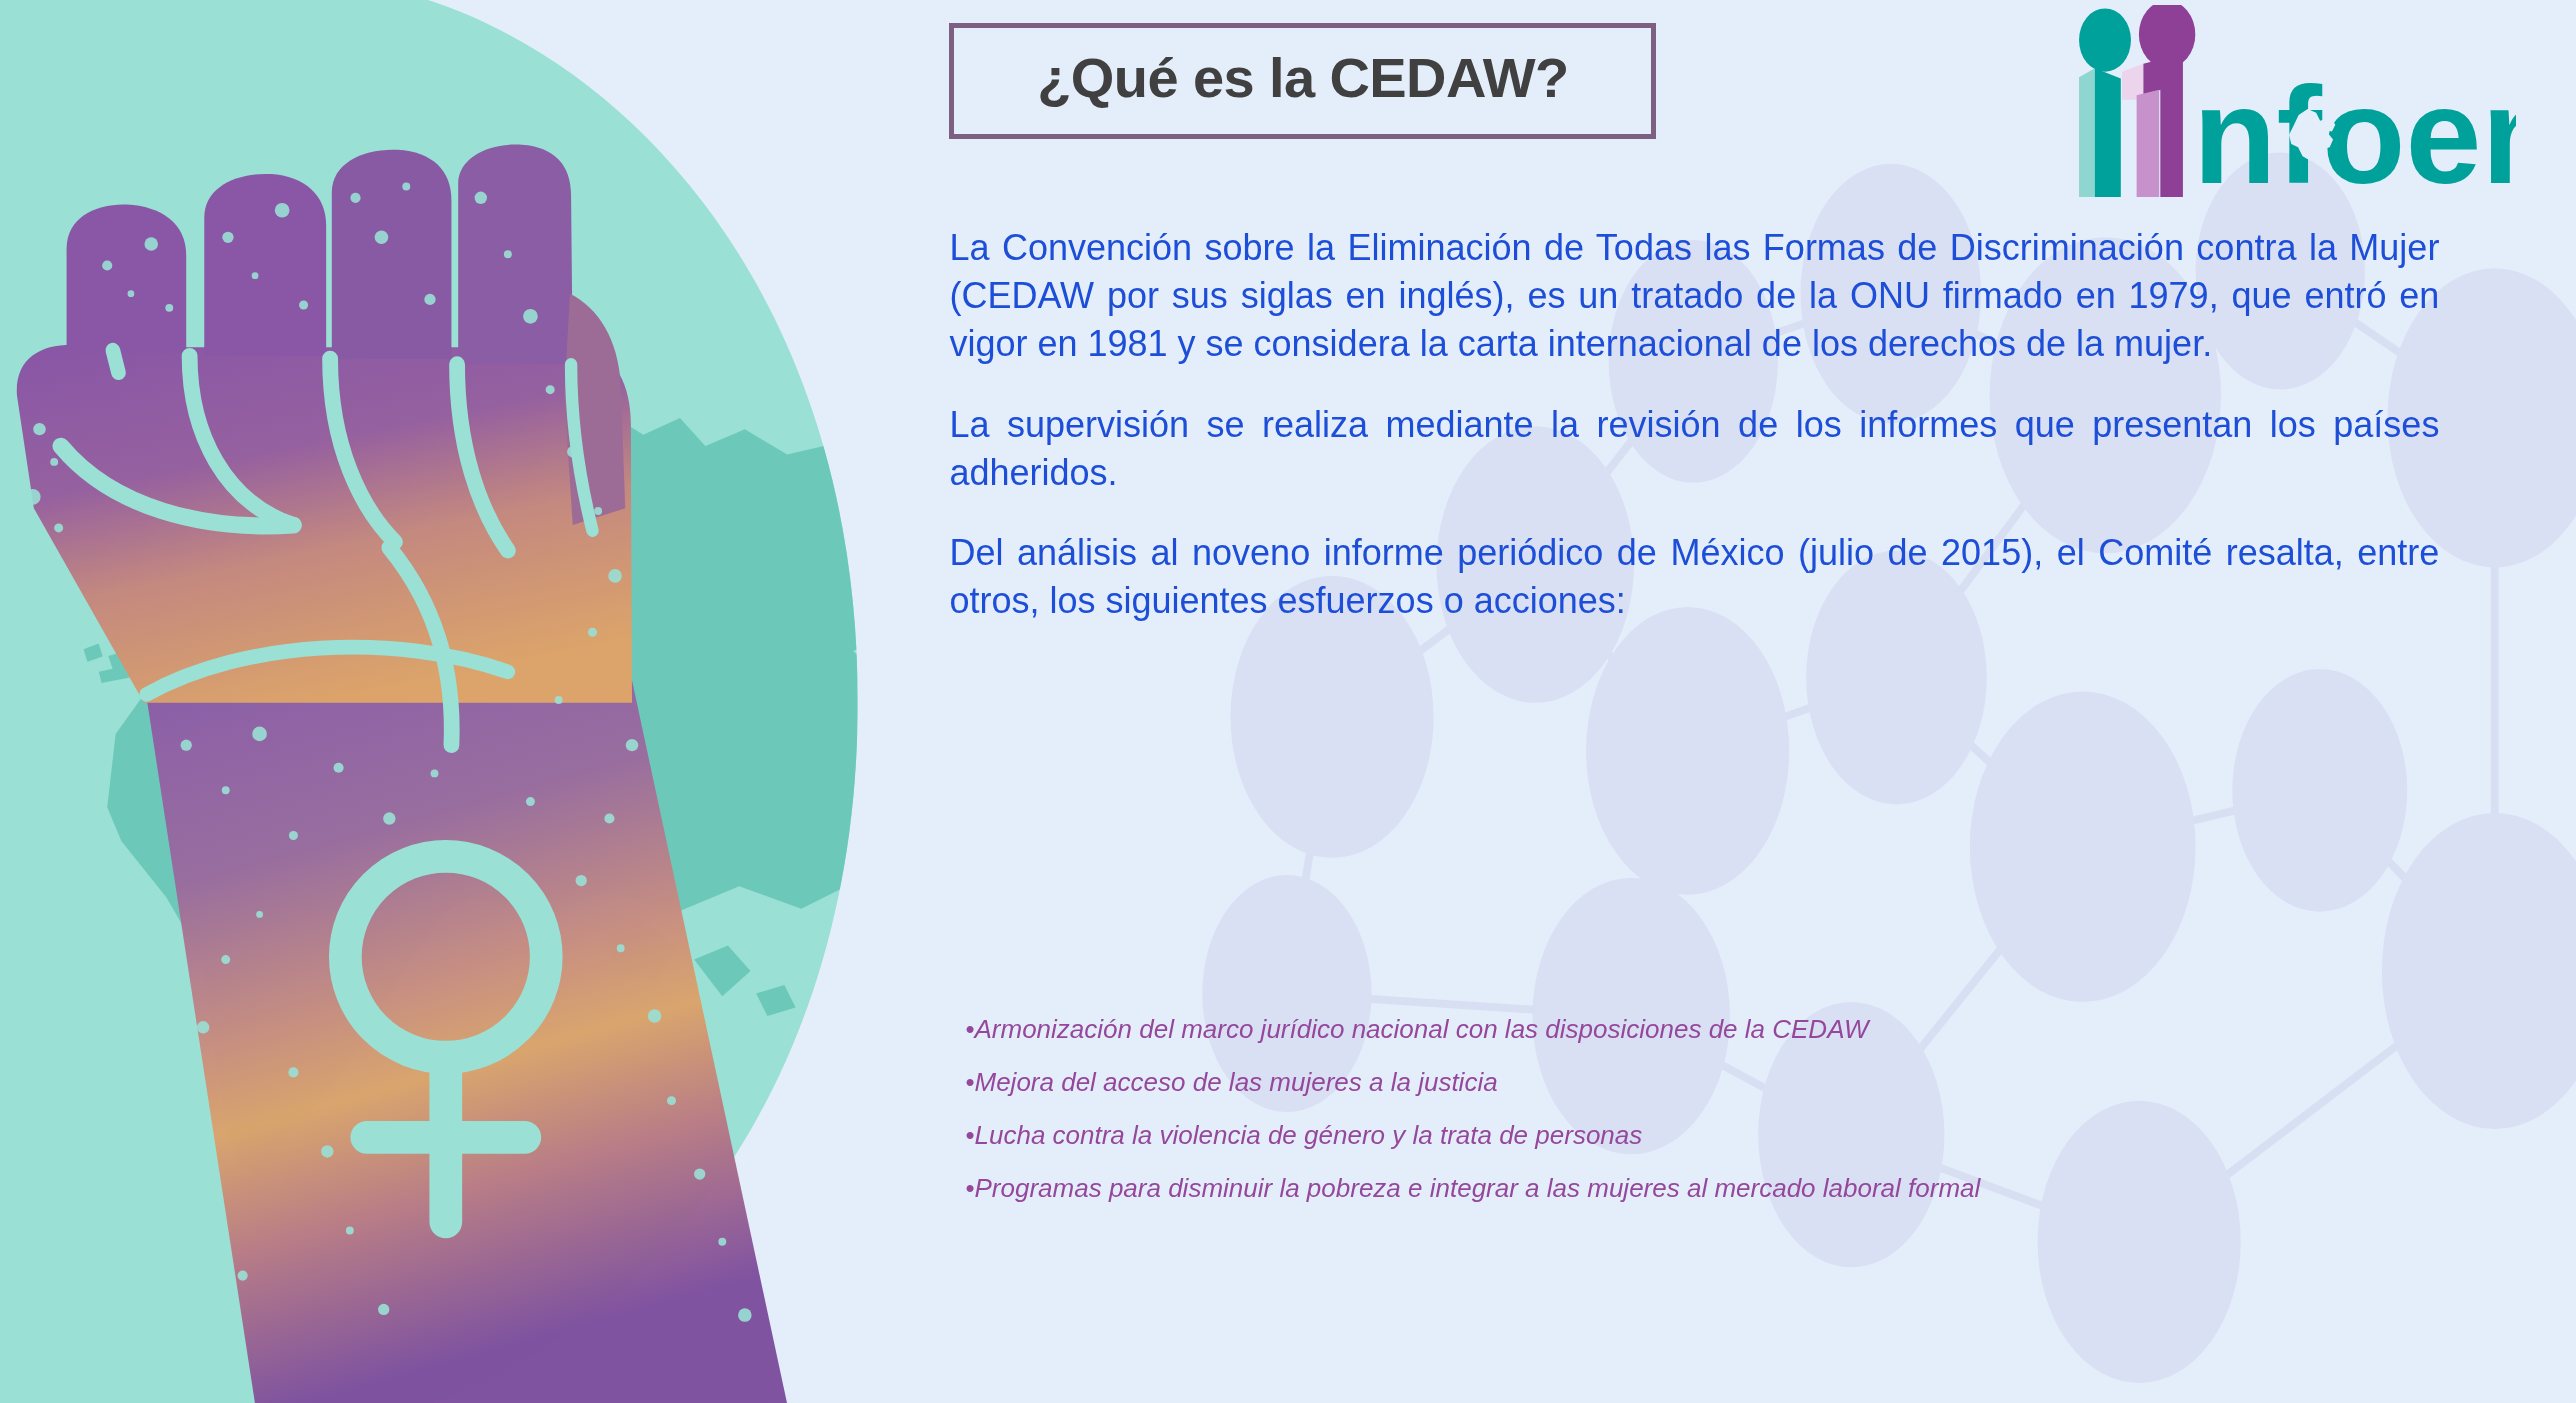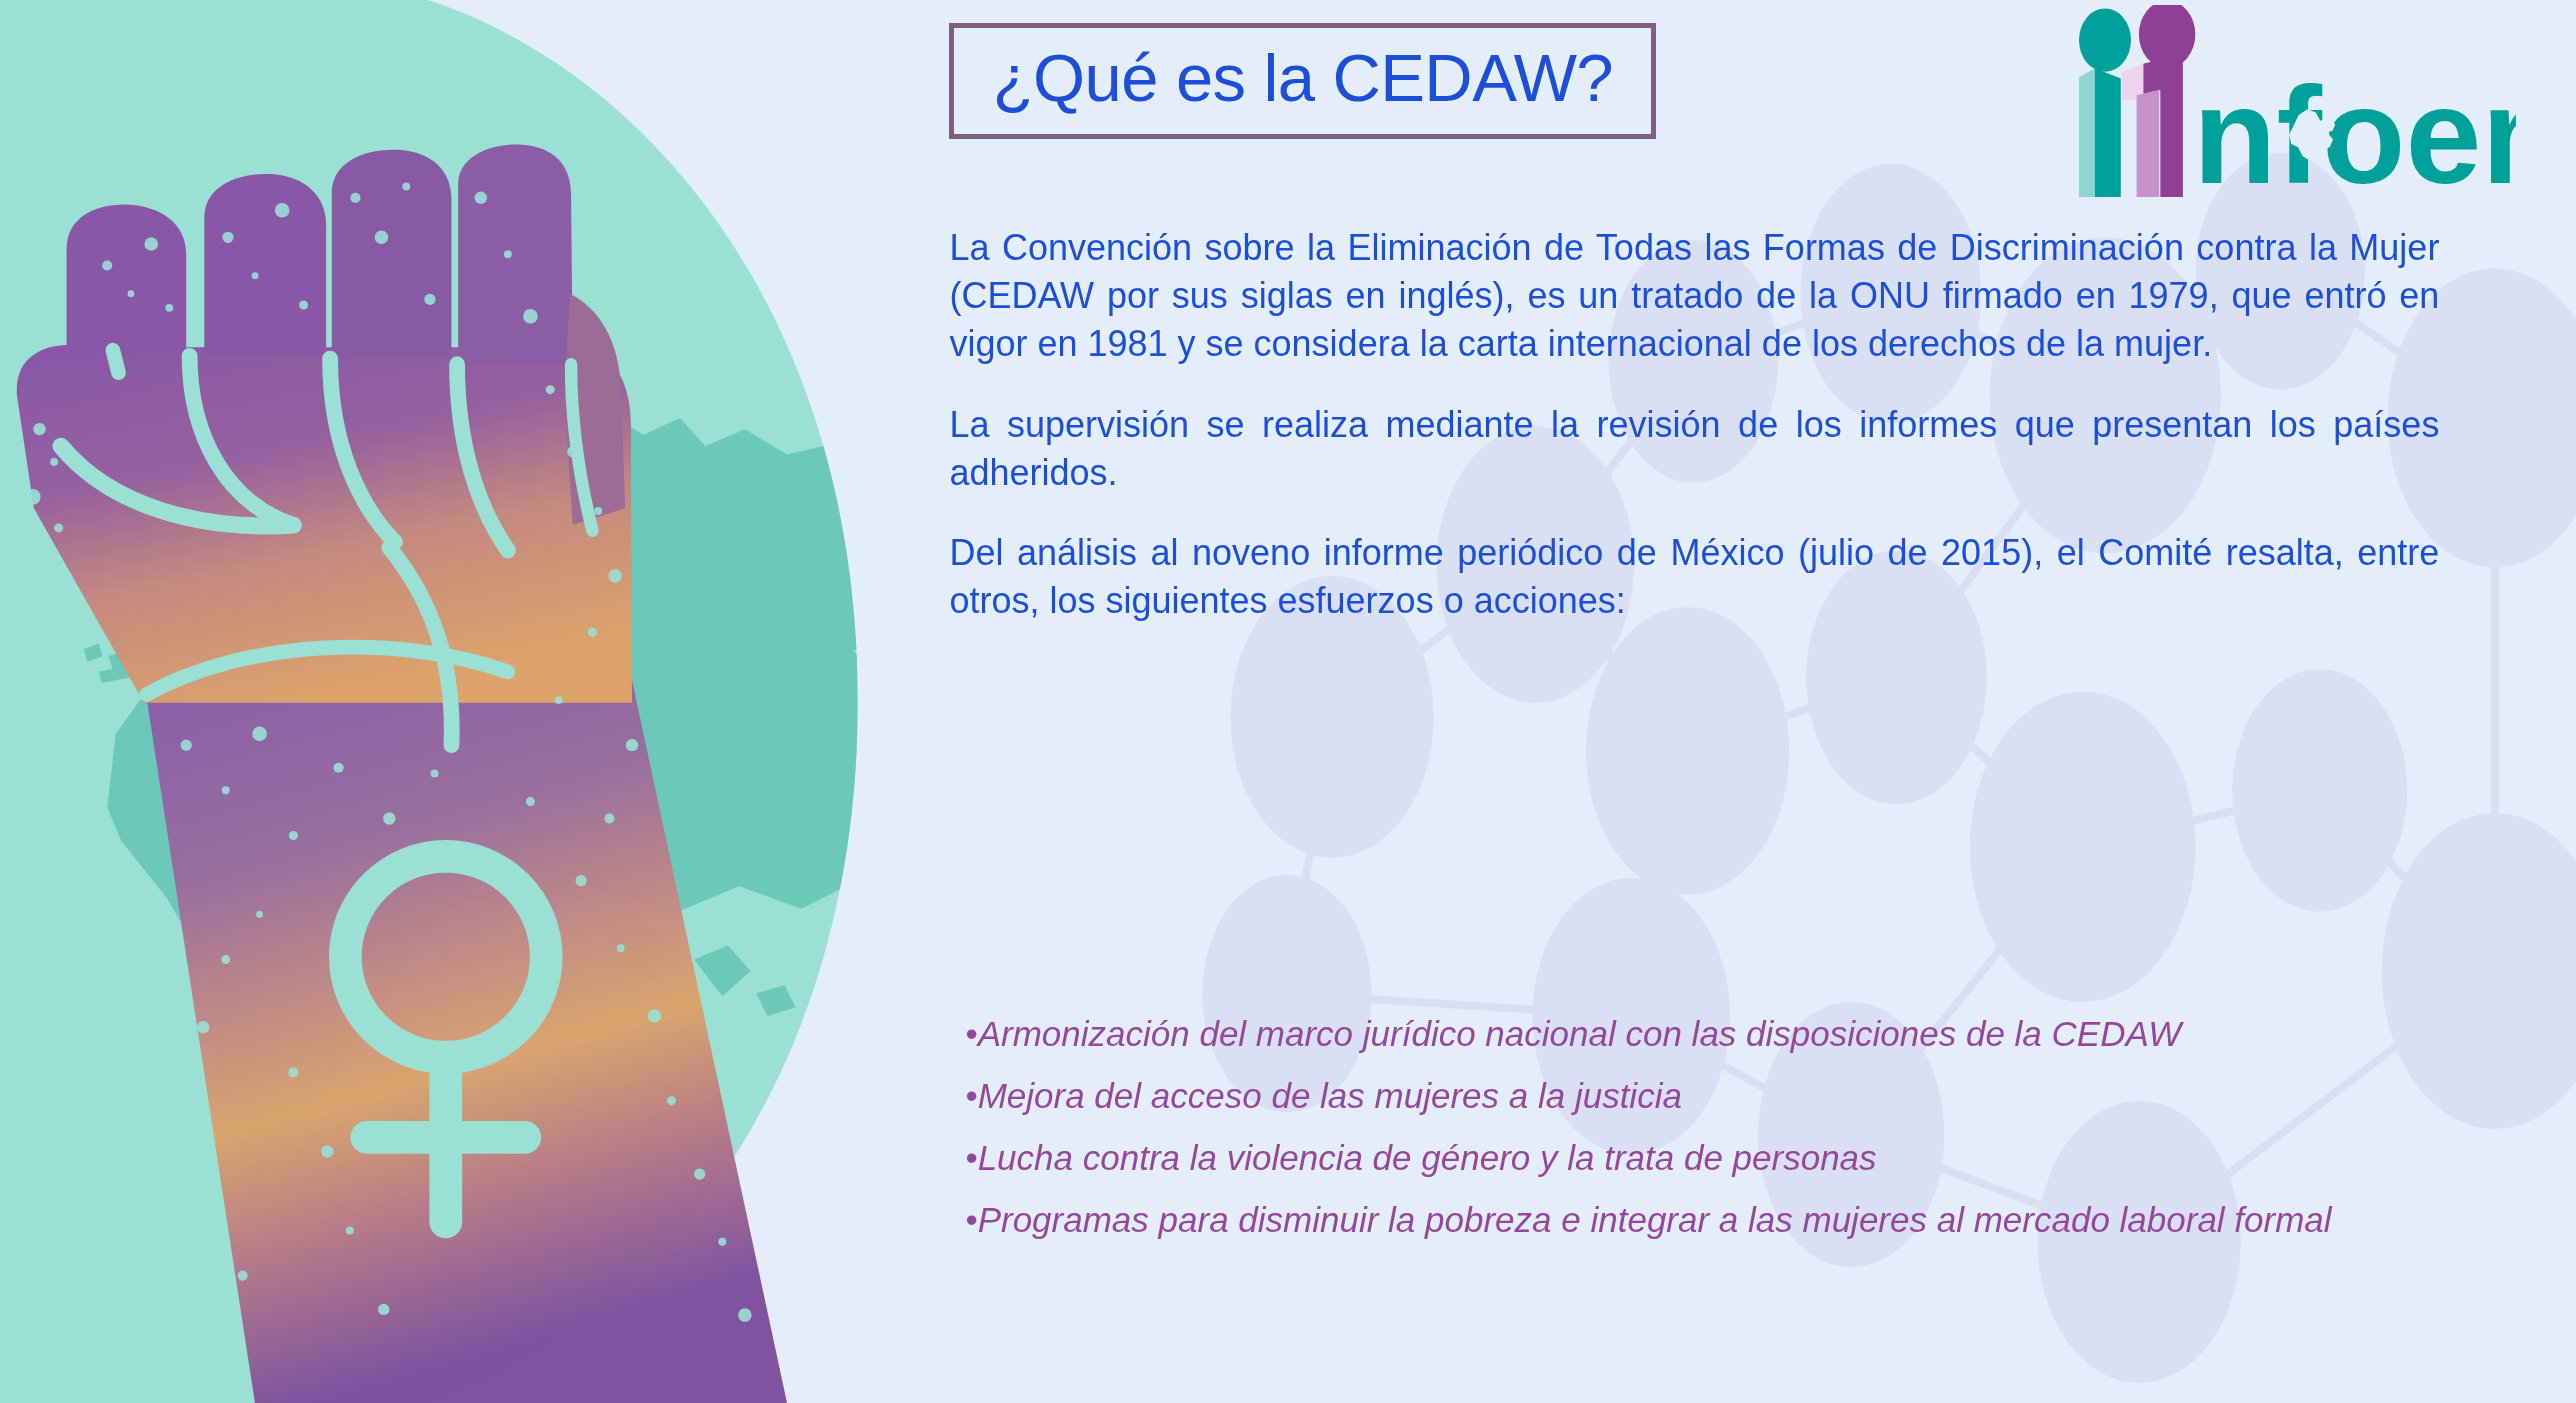--- a/index.html
+++ b/index.html
@@ -24,23 +24,23 @@
   .content{position:absolute;left:0;top:0;width:1639px;height:1404px;}
 
   .title-box{
     position:absolute;left:12.4px;top:22.6px;
     width:707px;height:116px;
     border:5.1px solid #7d5f82;
     box-sizing:border-box;
     display:flex;align-items:center;justify-content:center;
   }
   .title-text{
-    font-size:67px;line-height:1;
-    color:#1d4ed8;
-    font-weight:400;
+    font-size:56px;line-height:1;
+    color:#404040;
+    font-weight:700;
     letter-spacing:-0.6px;
     white-space:nowrap;
     transform:translateY(-3.4px);
   }
 
   
   .logo{position:absolute;left:1133px;top:4.5px;width:446px;height:192px;}
 
   
   .body-copy{
@@ -52,21 +52,21 @@
   .para{ text-align:justify; margin:0 0 32px 0; }
   .para:last-of-type{margin-bottom:0;}
 
   .bullets{
     position:absolute;left:12.4px;top:1016px;width:1524px;
     list-style:none;margin:0;padding:0;
   }
   .bullets li{
     color:#95479b;
     font-style:italic;
-    font-size:35px;
+    font-size:26px;
     line-height:1.0;
     margin-bottom:27px;
     white-space:nowrap;
     padding-left:16px;
   }
   .bullets li:last-child{margin-bottom:0;margin-top:24px;}
   .bullets li .dot{font-style:normal;}
 </style>
 </head>
 <body>

